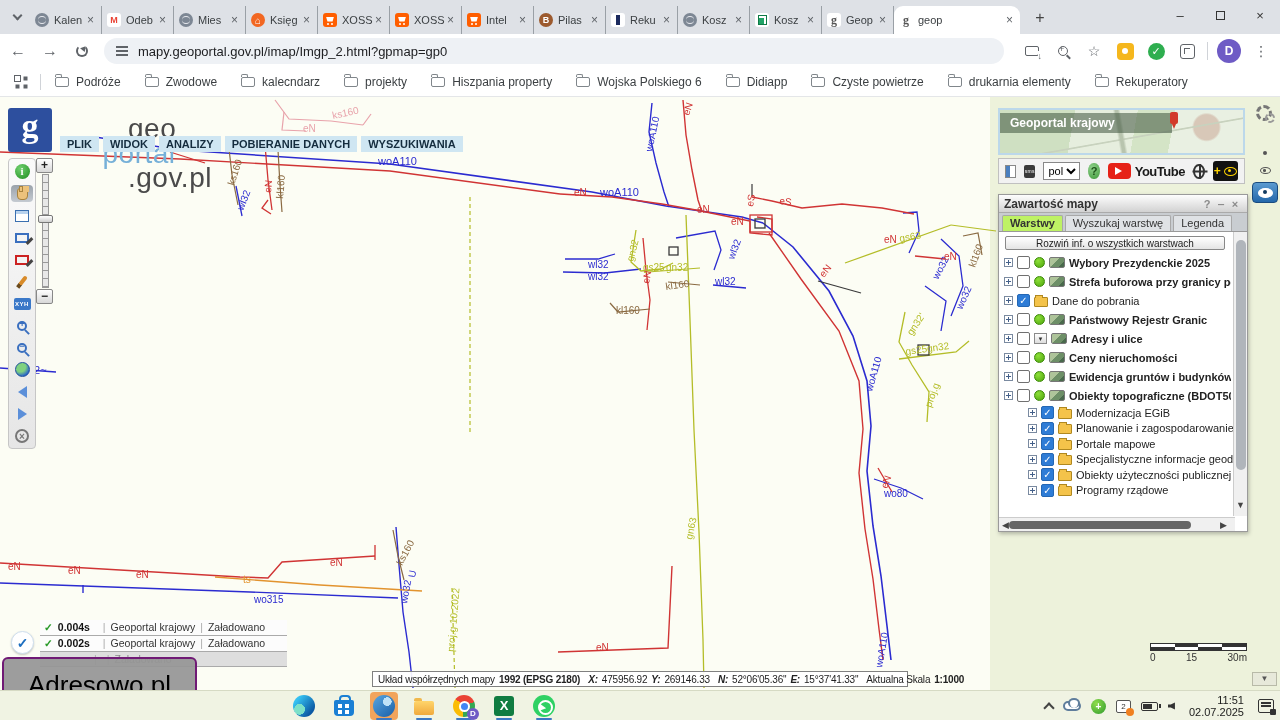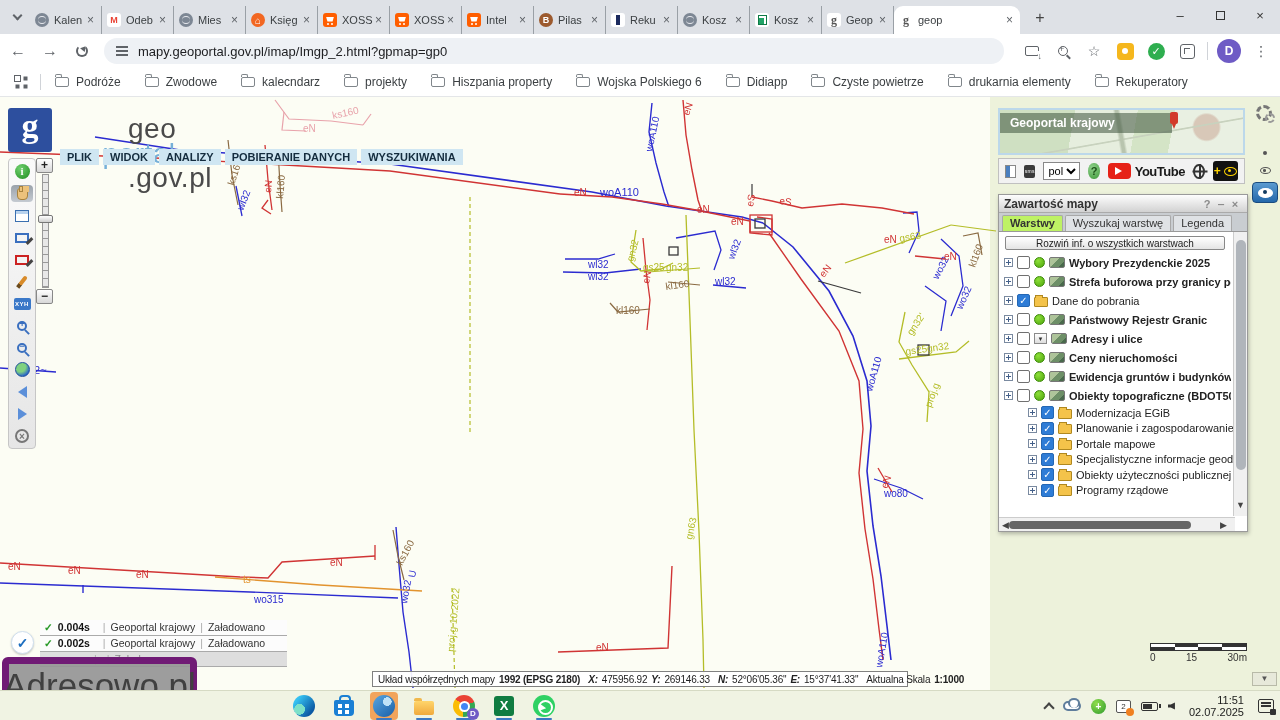--- a/index.html
+++ b/index.html
@@ -76,21 +76,21 @@
   
   .page { position:absolute; left:0; top:97px; width:1280px; height:593px; background:#fcfdf4; }
   .right-zone { position:absolute; left:990px; top:0; width:290px; height:593px; background:#edf2db; }
   #map-svg { position:absolute; left:0; top:-97px; width:1280px; height:720px; z-index:1; }
   .ovl { z-index:2; }
 
   .geo-logo { left:8px; top:11px; width:44px; height:44px; background:#2d4f9e; border-radius:3px; color:#fff; display:flex; align-items:center; justify-content:center; font-family:"Liberation Serif",serif; font-size:34px; font-weight:bold; line-height:1; }
   .geo-logo span { position:relative; top:-4px; }
   .geo-title { left:128px; top:16px; font-family:Liberation Sans, sans-serif; font-size:28px; color:#4a4a4a; letter-spacing:0.5px; }
   .geo-title .lt { color:#76b0d8; }
-  .menubar { left:60px; top:52px; display:flex; gap:4px; }
+  .menubar { left:60px; top:39px; display:flex; gap:4px; }
   .menu-item { background:#cfe6f2; color:#142c3e; font-size:11px; font-weight:bold; padding:2px 7px; white-space:nowrap; }
 
   
   .ltools { left:8px; top:61px; width:28px; padding:4px 0; background:linear-gradient(#fafafa,#e6e6e6); border:1px solid #c6c6c6; border-radius:4px; display:flex; flex-direction:column; align-items:center; gap:5px; }
   .lt { width:22px; height:17px; display:flex; align-items:center; justify-content:center; position:relative; }
   .lt.active { background:linear-gradient(#9aa2ab,#c4cad1); border-radius:4px; }
   .i-info { width:15px; height:15px; border-radius:50%; background:radial-gradient(circle at 35% 30%,#6fd06f,#1f8c1f); color:#fff; font-size:11px; font-weight:bold; font-family:"Liberation Serif",serif; text-align:center; line-height:15px; }
   .i-hand { width:11px; height:12px; background:#ecc27c; border:1px solid #a8833e; border-radius:3px 3px 4px 4px; position:relative; }
   .i-hand::before { content:""; position:absolute; top:-3px; left:1px; width:2px; height:4px; background:#ecc27c; border:1px solid #a8833e; box-shadow:3px 0 0 #ecc27c, 6px 0 0 #ecc27c; }
   .i-table { width:14px; height:12px; border:1.5px solid #3a6fb0; background:linear-gradient(#b8d2ee 0 3px,#fff 3px), repeating-linear-gradient(#0000 0 2px,#9db8d8 2px 3px); }
@@ -201,21 +201,21 @@
   .st-collapse { left:1252px; top:575px; width:25px; height:14px; background:#e7e9da; border:1px solid #b8baa8; text-align:center; line-height:12px; font-size:8px; color:#555; }
 
   
   .toasts { left:40px; top:523px; width:247px; z-index:5; }
   .toast { height:15.8px; background:rgba(252,252,252,0.93); border-bottom:1px solid #aaa; display:flex; align-items:center; gap:5px; padding:0 4px; font-size:10.5px; color:#333; }
   .toast .chk { color:#2a9a2a; font-weight:bold; }
   .toast .tm { font-weight:bold; color:#111; width:40px; }
   .toast .sep { color:#aaa; }
   .toast.muted { background:#dedede; color:#888; }
   .toast-badge { position:absolute; left:-29px; top:11px; width:23px; height:23px; background:#fff; border:1px solid #cfdfee; border-radius:50%; color:#1d6fc0; font-size:14px; font-weight:bold; text-align:center; line-height:22px; box-shadow:0 1px 2px rgba(0,0,0,0.2); z-index:6; }
-  .watermark { position:absolute; left:2px; top:560px; width:195px; height:57px; background:rgba(150,150,150,0.93); border:7px solid #701a75; border-radius:6px; color:#404040; font-size:35px; display:flex; align-items:center; justify-content:center; z-index:7; }
+  .watermark { position:absolute; left:2px; top:560px; width:195px; height:57px; background:rgba(150,150,150,0.93); border:2px solid #701a75; border-radius:6px; color:#000000; font-size:26px; display:flex; align-items:center; justify-content:center; z-index:7; }
 
   
   .taskbar { position:absolute; left:0; top:690px; width:1280px; height:30px; background:#f0f3e3; border-top:1px solid #d6dac4; z-index:10; }
   .tb-apps { position:absolute; left:290px; top:0; height:30px; display:flex; align-items:center; gap:12px; }
   .tb-app { width:28px; height:28px; display:flex; align-items:center; justify-content:center; position:relative; }
   .tb-app.hl { background:#f2a45c; border-radius:4px; }
   .tb-app .under { position:absolute; bottom:0; left:6px; width:16px; height:2.5px; background:#3b78c4; border-radius:2px; }
   .a-edge { width:22px; height:22px; border-radius:50%; background:radial-gradient(circle at 30% 65%,#7ce0c8 0 25%,transparent 26%), linear-gradient(130deg,#35c1f1 20%,#0c59a4 80%); }
   .a-store { width:20px; height:16px; background:#1a7fd4; border-radius:2px 2px 4px 4px; position:relative; margin-top:4px; }
   .a-store::before { content:""; position:absolute; left:5px; top:-5px; width:8px; height:5px; border:2px solid #1a7fd4; border-bottom:none; border-radius:4px 4px 0 0; }

